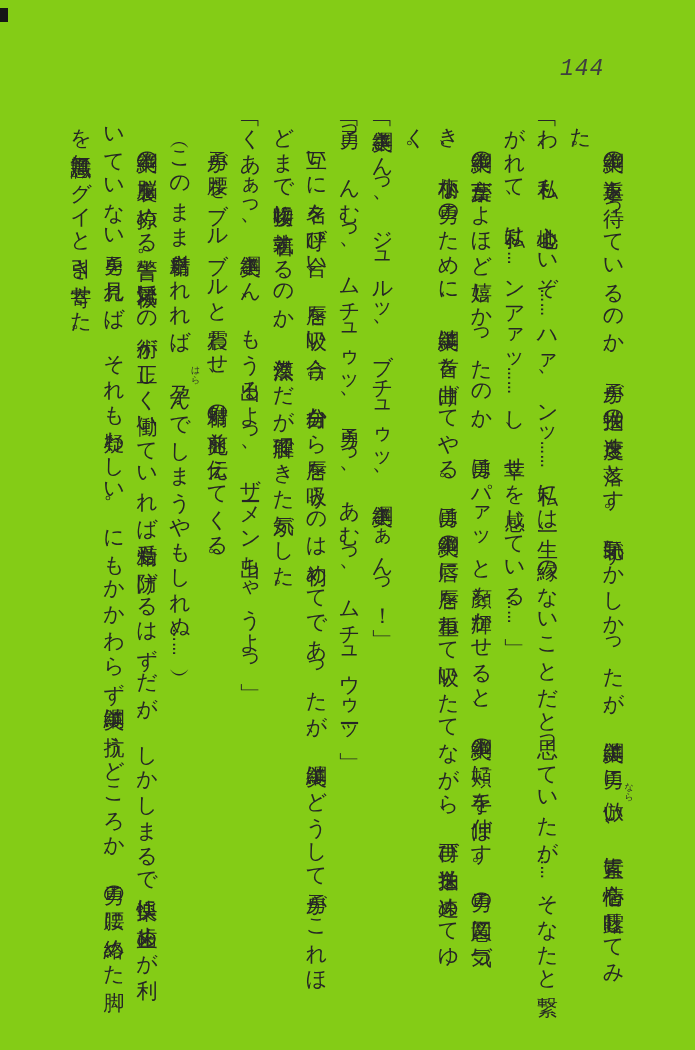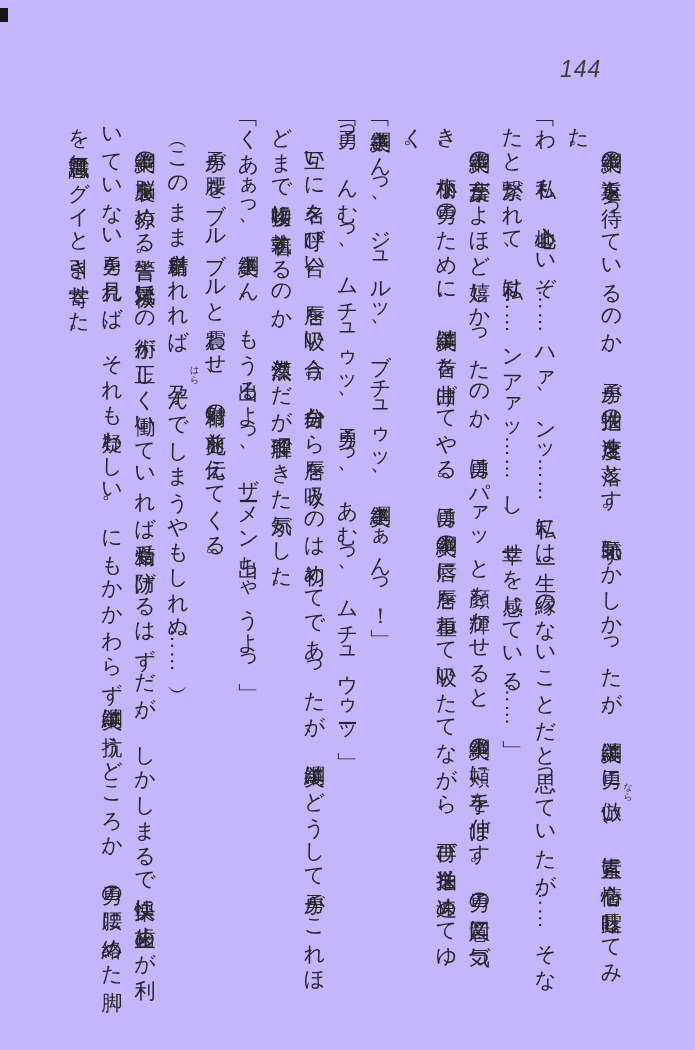--- a/index.html
+++ b/index.html
@@ -4,23 +4,23 @@
 <style>
   html, body {
     margin: 0;
     padding: 0;
     background: #f7f7f4;
   }
   .page {
     position: relative;
     width: 695px;
     height: 1050px;
-    background: #c4b5fd;
+    background: #84cc16;
     overflow: hidden;
-    font-family: Liberation Sans, sans-serif;
+    font-family: Liberation Mono, monospace;
   }
   .scan-artifact {
     position: absolute;
     left: 0;
     top: 8px;
     width: 8px;
     height: 14px;
     background: #161616;
   }
   .page-number {

